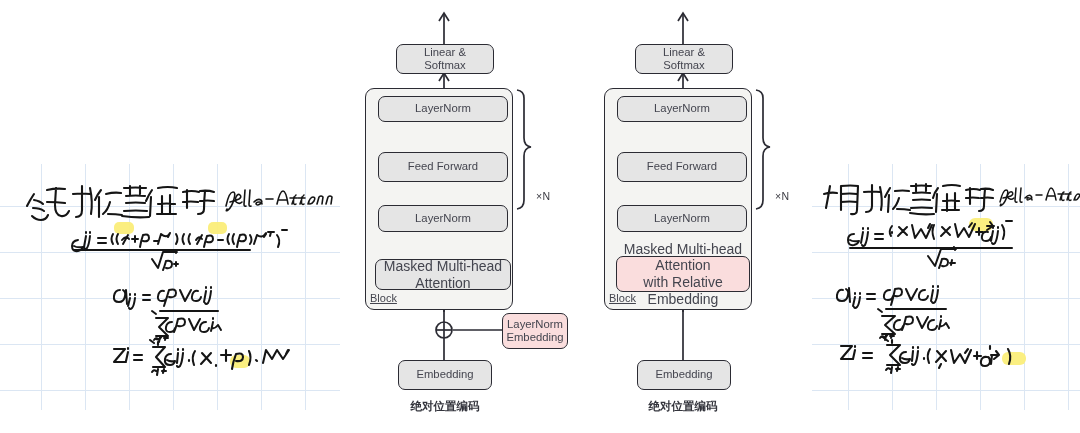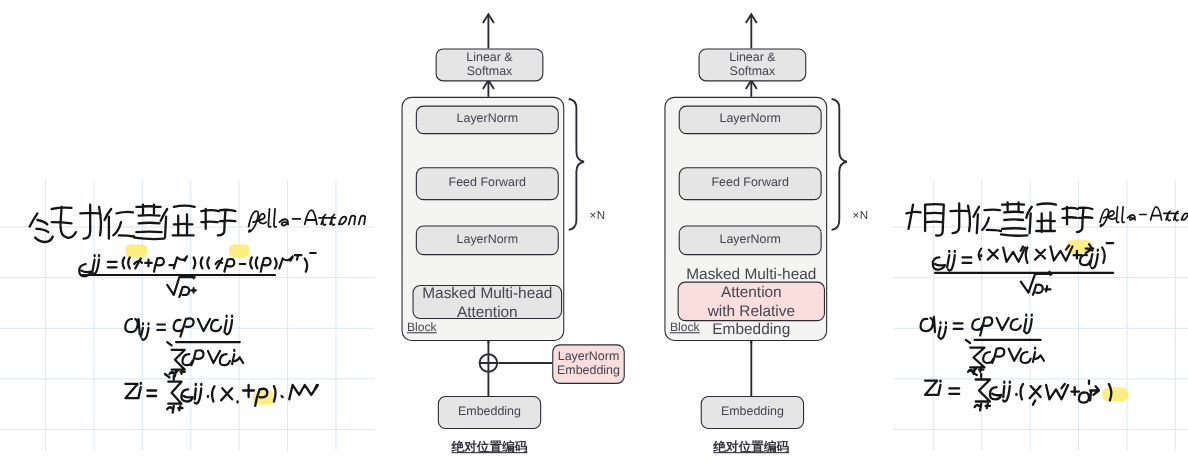--- a/index.html
+++ b/index.html
@@ -37,21 +37,21 @@
   .blockwrap{
     position:absolute;box-sizing:border-box;
     border:1.6px solid #2b2b33;border-radius:9px;
     background:#f4f4f2;
   }
   .blocklabel{
     position:absolute;font-size:11px;color:#44454f;text-decoration:underline;
   }
   .caption{
     position:absolute;text-align:center;font-size:11.5px;font-weight:bold;
-    color:#33343c;width:200px;text-decoration:underline;
+    color:#33343c;width:200px;
   }
   .xn{position:absolute;font-size:10.5px;color:#3a3a42;letter-spacing:.4px;}
   .dsvg{position:absolute;left:0;top:0;width:100%;height:433px;overflow:visible;}
 </style>
 </head>
 <body>
 
 <div class="canvas">
 
   <div class="note" style="left:0px;top:164px;width:340px;height:246px;">

